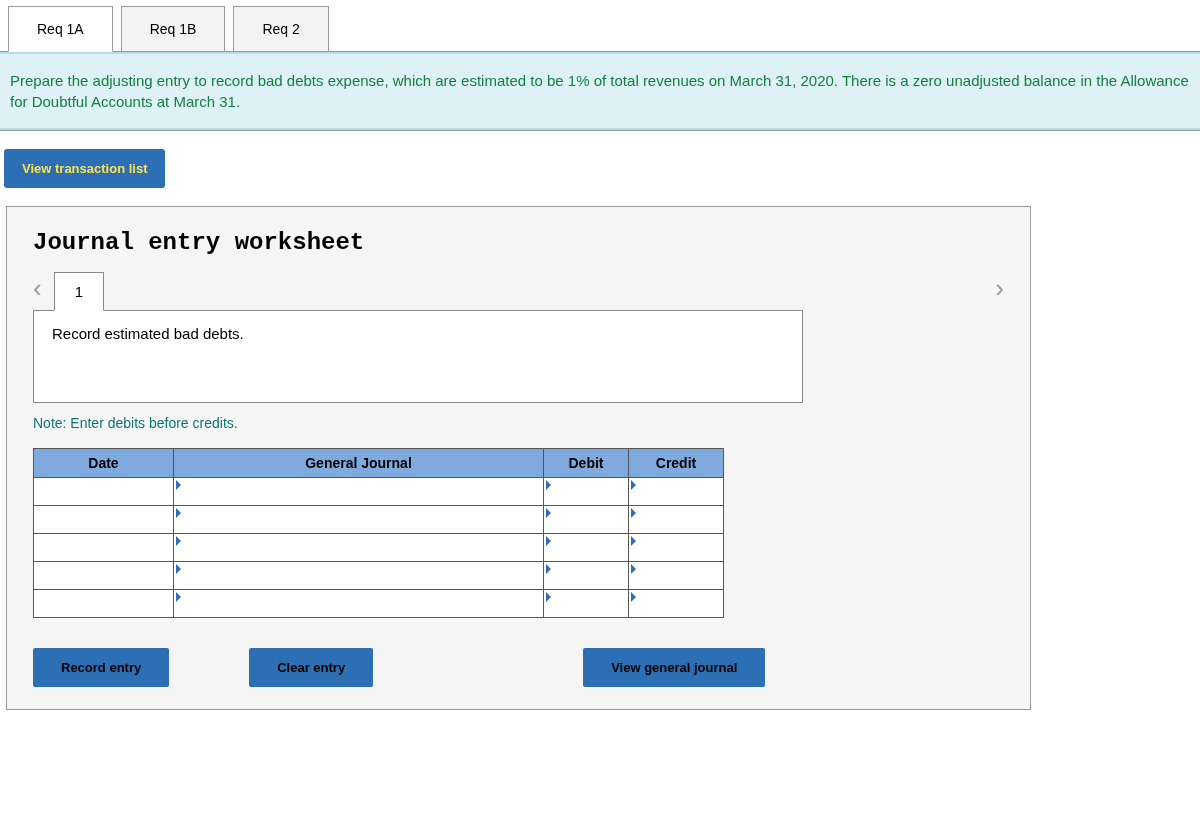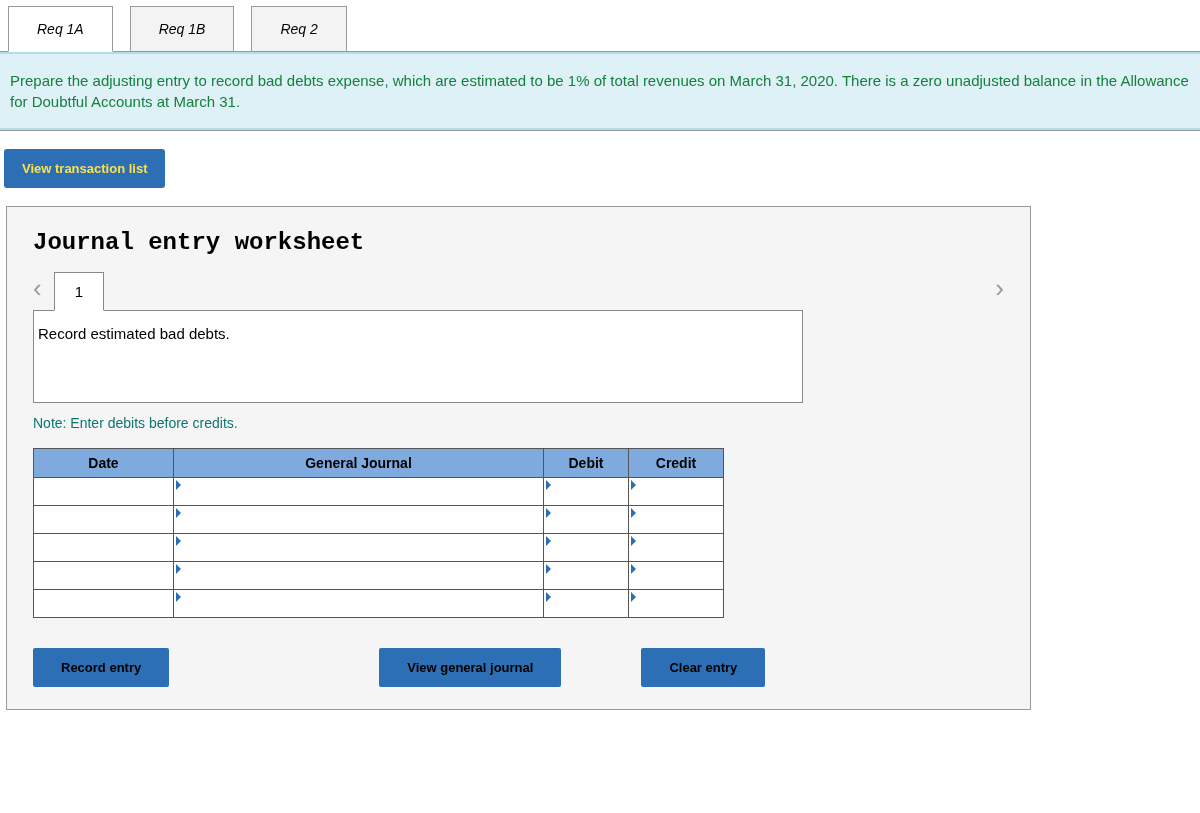--- a/index.html
+++ b/index.html
@@ -8,24 +8,23 @@
       padding: 0;
     }
     body {
       font-family: Verdana, Geneva, sans-serif;
       font-size: 14px;
       background: #fff;
       padding: 0;
     }
     .tabs {
       display: flex;
-      gap: 17px;
+      gap: 8px;
       padding-left: 8px;
       padding-top: 6px;
-      font-style: italic;
     }
     .tab {
       border: 1px solid #999;
       border-bottom: none;
       padding: 14px 28px;
       background: #f3f3f3;
       cursor: pointer;
       font-size: 14px;
       position: relative;
     }
@@ -96,21 +95,21 @@
       background: #fff;
       padding: 10px 20px;
       font-size: 15px;
       position: relative;
       z-index: 2;
       margin-bottom: -1px;
     }
     .description-box {
       border: 1px solid #888;
       background: #fff;
-      padding: 14px 14px 60px 4px;
+      padding: 14px 14px 60px 18px;
       font-size: 15px;
       margin-top: 0;
       width: 770px;
     }
     .note {
       color: #0f766e;
       font-size: 14px;
       margin: 12px 0 17px 0;
     }
     .journal-table {
@@ -240,19 +239,19 @@
         <td></td>
         <td class="dropdown-caret"></td>
         <td class="dropdown-caret"></td>
         <td class="dropdown-caret"></td>
       </tr>
     </tbody>
   </table>
 
   <div class="action-row">
     <button class="action-btn">Record entry</button>
+    <button class="action-btn">Clear entry</button>
     <button class="action-btn vgj">View general journal</button>
-    <button class="action-btn">Clear entry</button>
   </div>
 </div>
 
 
 
 
 </body></html>

